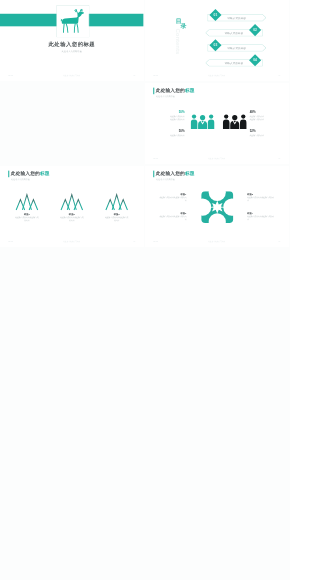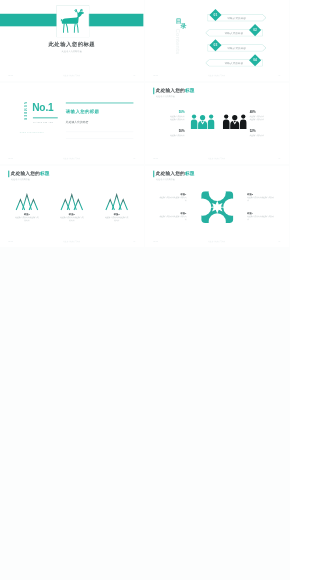--- a/index.html
+++ b/index.html
@@ -126,37 +126,20 @@
     </svg>
     <div class="a" style="left:690px;top:-6px;width:92px;text-align:center;font-size:22px;font-weight:bold;color:#d9f4ef">04</div>
   </div>
 
   <div class="foot l">LOGO</div>
   <div class="foot c">此处输入您的公司名称</div>
   <div class="foot r">01</div>
  </div>
 </div>
 
-<div class="cell" style="left:0;top:82.86px">
- <div class="slide sect">
-  <div class="sec-vert">NUMBER</div>
-  <div class="sec-num">No.1</div>
-  <div class="sec-rule"></div>
-  <div class="sec-thanks">THANKS FOR YOU</div>
-  <div class="sec-strategy">SHOW THE STRATEGY</div>
-  <div class="sec-line"></div>
-  <div class="sec-title">请输入您的标题</div>
-  <div class="sec-content">此处输入您的内容</div>
-  <div class="sec-hr" style="top:326px"></div>
-  <div class="sec-hr" style="top:372px"></div>
-  <div class="foot l">LOGO</div>
-  <div class="foot c">此处输入您的公司名称</div>
-  <div class="foot r">01</div>
- </div>
-</div>
 
 <div class="cell" style="left:145px;top:82.86px">
  <div class="slide">
   <div class="hdr-bar"></div>
   <div class="hdr-title"><span>此处输入您的</span><span class="g">标题</span></div>
   <div class="hdr-sub">此处输入您的副标题</div>
 
   <div class="a" style="left:60px;top:185px;width:205px;text-align:right">
     <div style="font-size:20px;font-weight:bold;color:#21b2a0">50%</div>
     <div class="body" style="margin-top:9px">此处输入您的内容</div>

